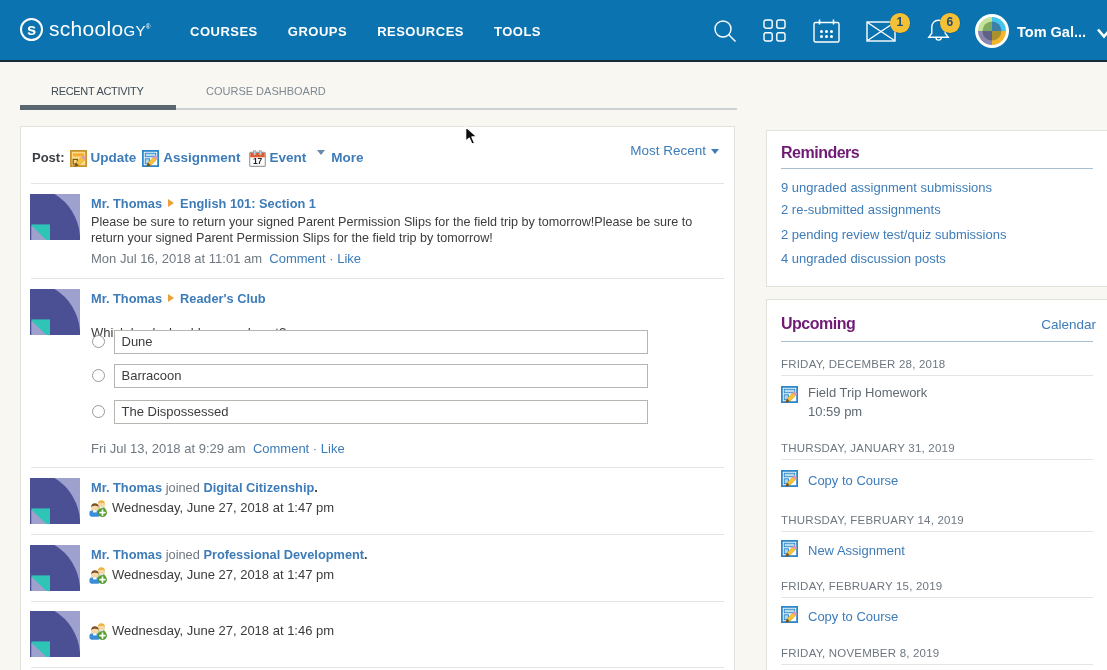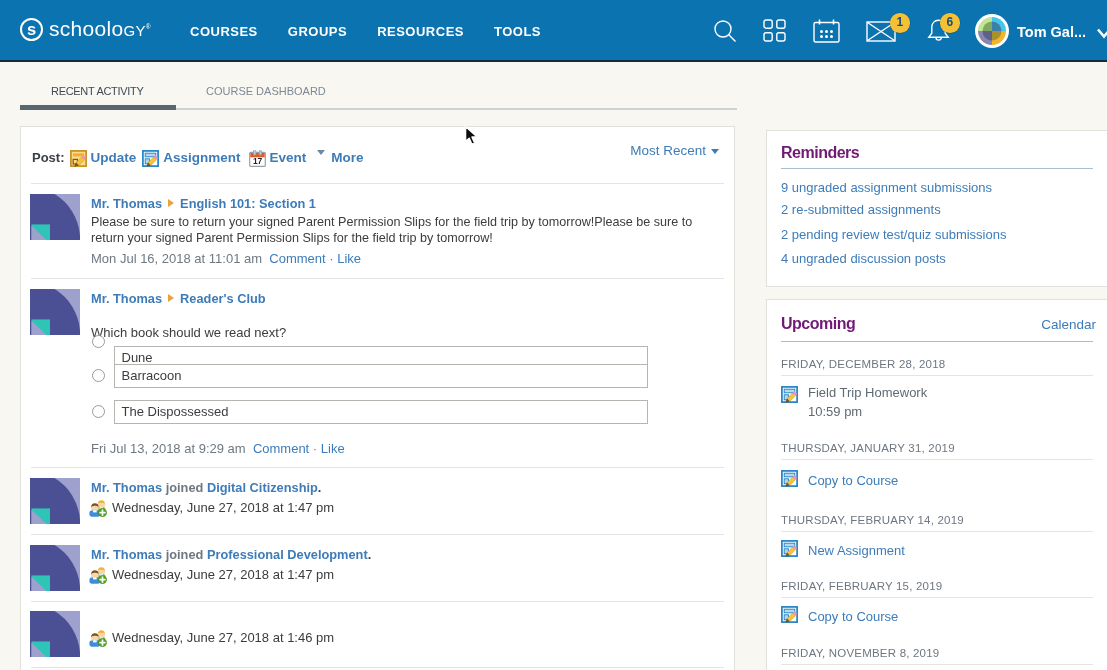--- a/index.html
+++ b/index.html
@@ -27,21 +27,21 @@
 
 
 .card { position:absolute; left:20px; top:126px; width:715px; height:560px; background:#fff; border:1px solid #e2e2dc; }
 .hr { position:absolute; left:10px; width:693px; height:1px; background:#e4e4e0; }
 .postrow { position:absolute; left:11px; top:23px; height:18px; font-size:13px; color:#3a3f45; font-weight:bold; display:flex; align-items:flex-start; }
 .postrow a { font-size:13.5px; }
 .avatar { position:absolute; left:9px; width:50px; height:46px; }
 .tblock { position:absolute; left:70px; }
 a.blue { color:#3d7cb8; text-decoration:none; }
 .title { font-size:12.8px; font-weight:bold; color:#3d7cb8; line-height:15px; }
-.gray { color:#6f7881; font-weight:bold; }
+.gray { color:#6f7881; font-weight:normal; }
 .body-t { font-size:12.6px; color:#3c3c3c; line-height:16.3px; margin-top:3px; }
 .date-t { font-size:13px; color:#6f7881; }
 .cm { font-size:13px; color:#3d7cb8; }
 .arrow-sep { display:inline-block; width:0; height:0; border-left:6px solid #e9a13b; border-top:4.5px solid transparent; border-bottom:4.5px solid transparent; margin:0 6px 1px 6px; }
 .pollq { font-size:13px; color:#3c3c3c; margin-top:19px; }
 .pollopt { position:absolute; left:93px; width:534px; height:24px; border:1px solid #b6b6b0; background:#fff; font-size:13px; color:#3c3c3c; line-height:22px; padding-left:6.5px; }
 .radio { position:absolute; left:71px; width:13px; height:13px; border:1px solid #9a9a94; border-radius:50%; background:#fff; }
 .most { position:absolute; right:15px; top:16px; font-size:13.5px; color:#3d7cb8; }
 .caret { display:inline-block; width:0; height:0; border-top:5px solid #3d7cb8; border-left:4.5px solid transparent; border-right:4.5px solid transparent; margin-left:5px; margin-bottom:1px; }
 .caret2 { display:inline-block; width:0; height:0; border-top:5px solid #6b88a5; border-left:4.5px solid transparent; border-right:4.5px solid transparent; margin:0 6px 1px 0; }
@@ -191,21 +191,21 @@
         <rect width="50" height="46" fill="#9ea1cd"></rect>
         <path d="M0,0 L24.5,0 A50.2,52.7 0 0 1 50,41.4 L50,46 L0,46 Z" fill="#4b5095"></path>
         <rect x="1.5" y="30.4" width="18.5" height="15.6" fill="#2ec4b6"></rect>
         <path d="M1.5,31.7 L1.5,46 L16.5,46 Z" fill="#9ea1cd"></path>
       </svg></div>
   <div class="tblock" style="top:164px">
     <div class="title"><a class="blue">Mr. Thomas</a><span class="arrow-sep"></span><a class="blue">Reader's Club</a></div>
     <div class="pollq">Which book should we read next?</div>
   </div>
   <div class="radio" style="top:208px"></div>
-    <div class="pollopt" style="top:219px">Dune</div>
+    <div class="pollopt" style="top:203px">Dune</div>
   <div class="radio" style="top:242px"></div>
     <div class="pollopt" style="top:237px">Barracoon</div>
   <div class="radio" style="top:278px"></div>
     <div class="pollopt" style="top:273px">The Dispossessed</div>
   <div class="tblock date-t" style="top:314px">Fri Jul 13, 2018 at 9:29 am&nbsp; <span class="cm">Comment</span> <span style="color:#6f7881">·</span> <span class="cm">Like</span></div>
   <div class="hr" style="top:340px"></div>
 
   <div class="avatar" style="top:351px"><svg width="50" height="46" viewBox="0 0 50 46">
         <rect width="50" height="46" fill="#9fa3cf"></rect>
         <rect width="50" height="46" fill="#9ea1cd"></rect>
@@ -257,21 +257,21 @@
   <div class="hr" style="top:474px"></div>
 
   <div class="avatar" style="top:484px"><svg width="50" height="46" viewBox="0 0 50 46">
         <rect width="50" height="46" fill="#9fa3cf"></rect>
         <rect width="50" height="46" fill="#9ea1cd"></rect>
         <path d="M0,0 L24.5,0 A50.2,52.7 0 0 1 50,41.4 L50,46 L0,46 Z" fill="#4b5095"></path>
         <rect x="1.5" y="30.4" width="18.5" height="15.6" fill="#2ec4b6"></rect>
         <path d="M1.5,31.7 L1.5,46 L16.5,46 Z" fill="#9ea1cd"></path>
       </svg></div>
   <div class="tblock" style="top:486px">
-    <div class="date-t" style="color:#3c3c3c; margin-top:16px;"><svg width="19" height="18" viewBox="0 0 16 15" style="vertical-align:-5px;margin-left:-3px;margin-right:5px">
+    <div class="date-t" style="color:#3c3c3c; margin-top:9px;"><svg width="19" height="18" viewBox="0 0 16 15" style="vertical-align:-5px;margin-left:-3px;margin-right:5px">
           <path d="M8.2 4.6 a3.1 3.1 0 1 1 6.2 0 a3.1 3.1 0 1 1 -6.2 0" fill="#f6d7a8"></path>
           <path d="M8.3 3.8 Q8.6 0.9 11.3 0.9 Q14 0.9 14.3 3.8 Q12.8 2.8 11.3 3.2 Q9.6 2.8 8.3 3.8" fill="#eeb33f"></path>
           <rect x="7.8" y="6.8" width="6.9" height="5.6" rx="1.6" fill="#83bb41"></rect>
           <rect x="9.7" y="6.6" width="3" height="1.6" fill="#d8ecf5"></rect>
           <path d="M2.6 7.3 a3.2 3.2 0 1 1 6.4 0 a3.2 3.2 0 1 1 -6.4 0" fill="#f6d7a8"></path>
           <path d="M2.6 6.9 Q2.7 3.6 5.8 3.6 Q9 3.6 9 6.9 Q8.4 5.3 5.8 5.6 Q3.4 5.3 2.6 6.9" fill="#7d5126"></path>
           <rect x="1.2" y="9.6" width="9.2" height="5.2" rx="1.8" fill="#3c8ed8"></rect>
           <rect x="4.3" y="9.4" width="3" height="1.8" fill="#fff"></rect>
           <circle cx="12.2" cy="11.4" r="3.5" fill="#55a426" stroke="#3c7d15" stroke-width="0.4"></circle>
           <rect x="9.6" y="10.7" width="5.2" height="1.4" fill="#fff"></rect>

